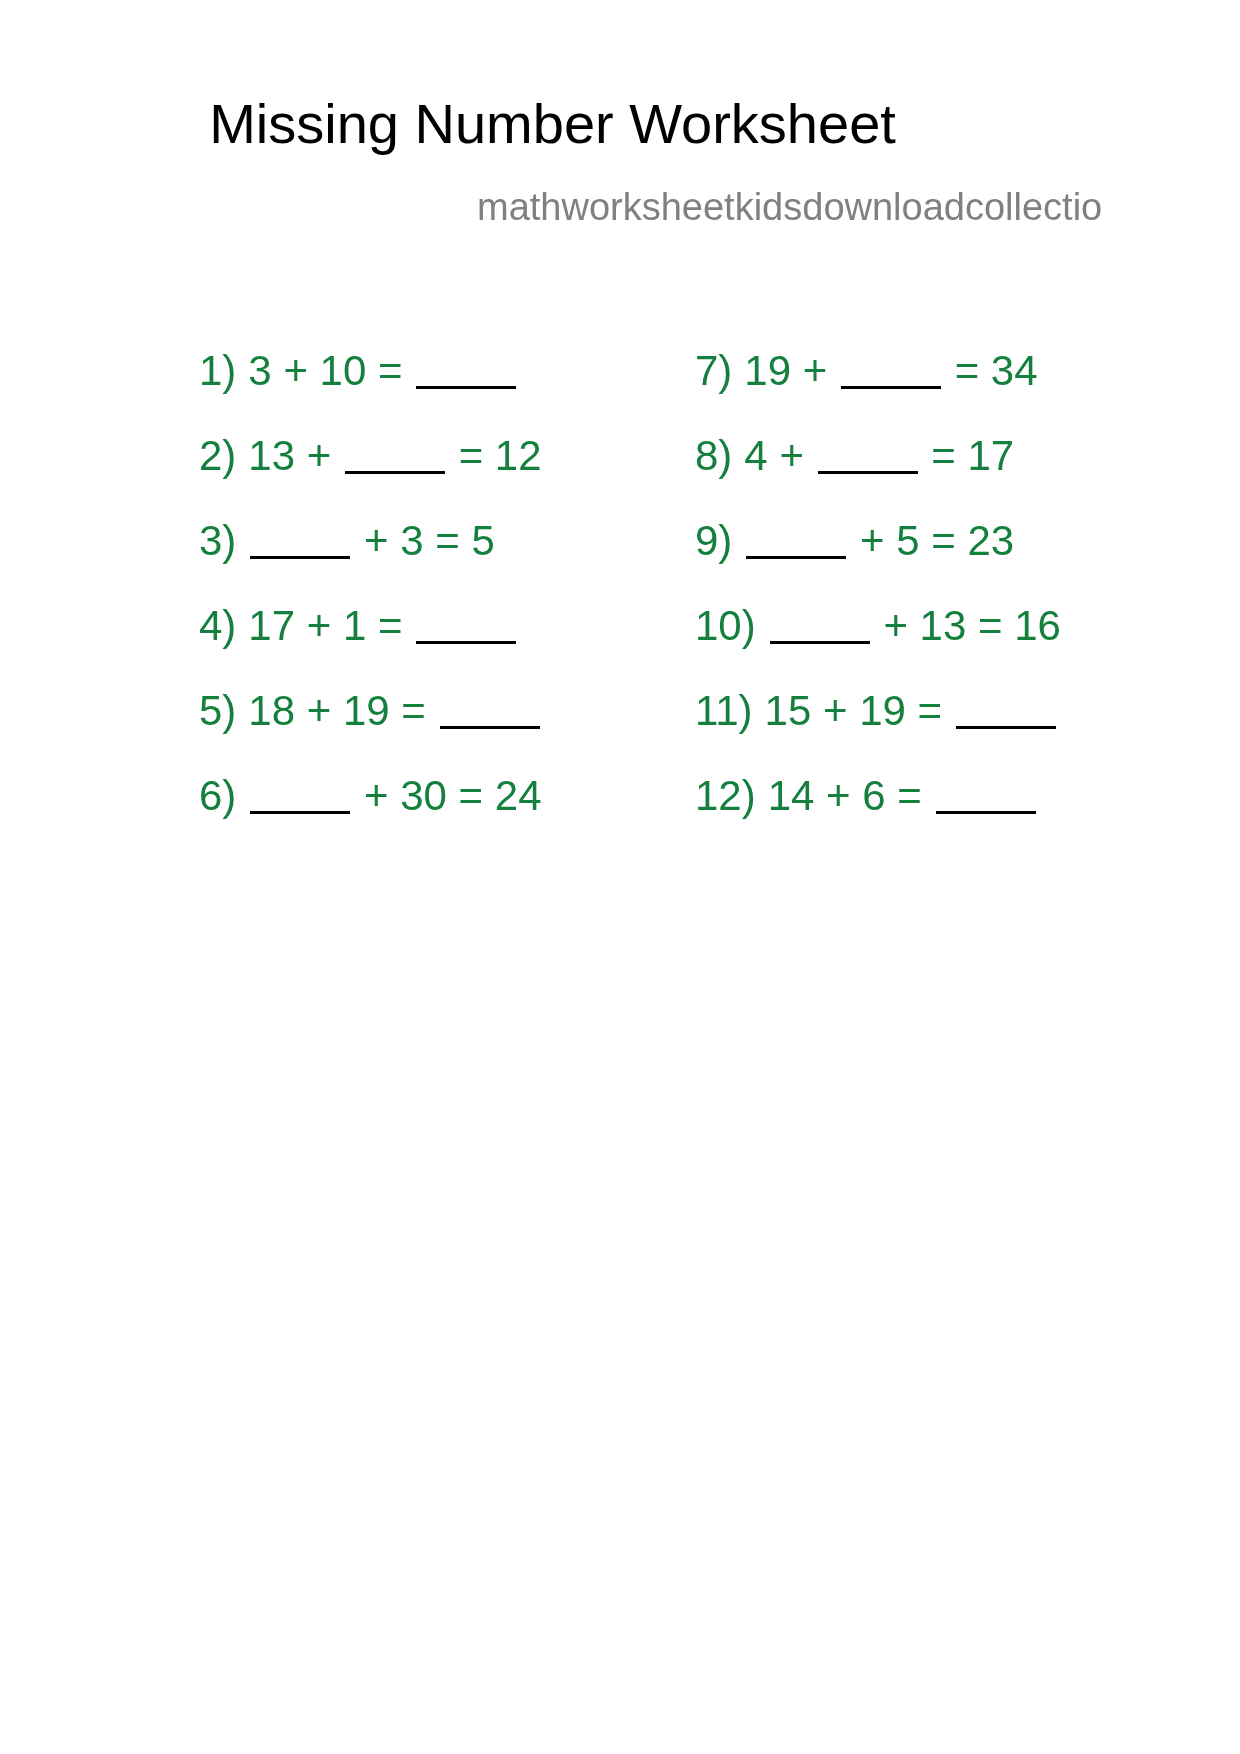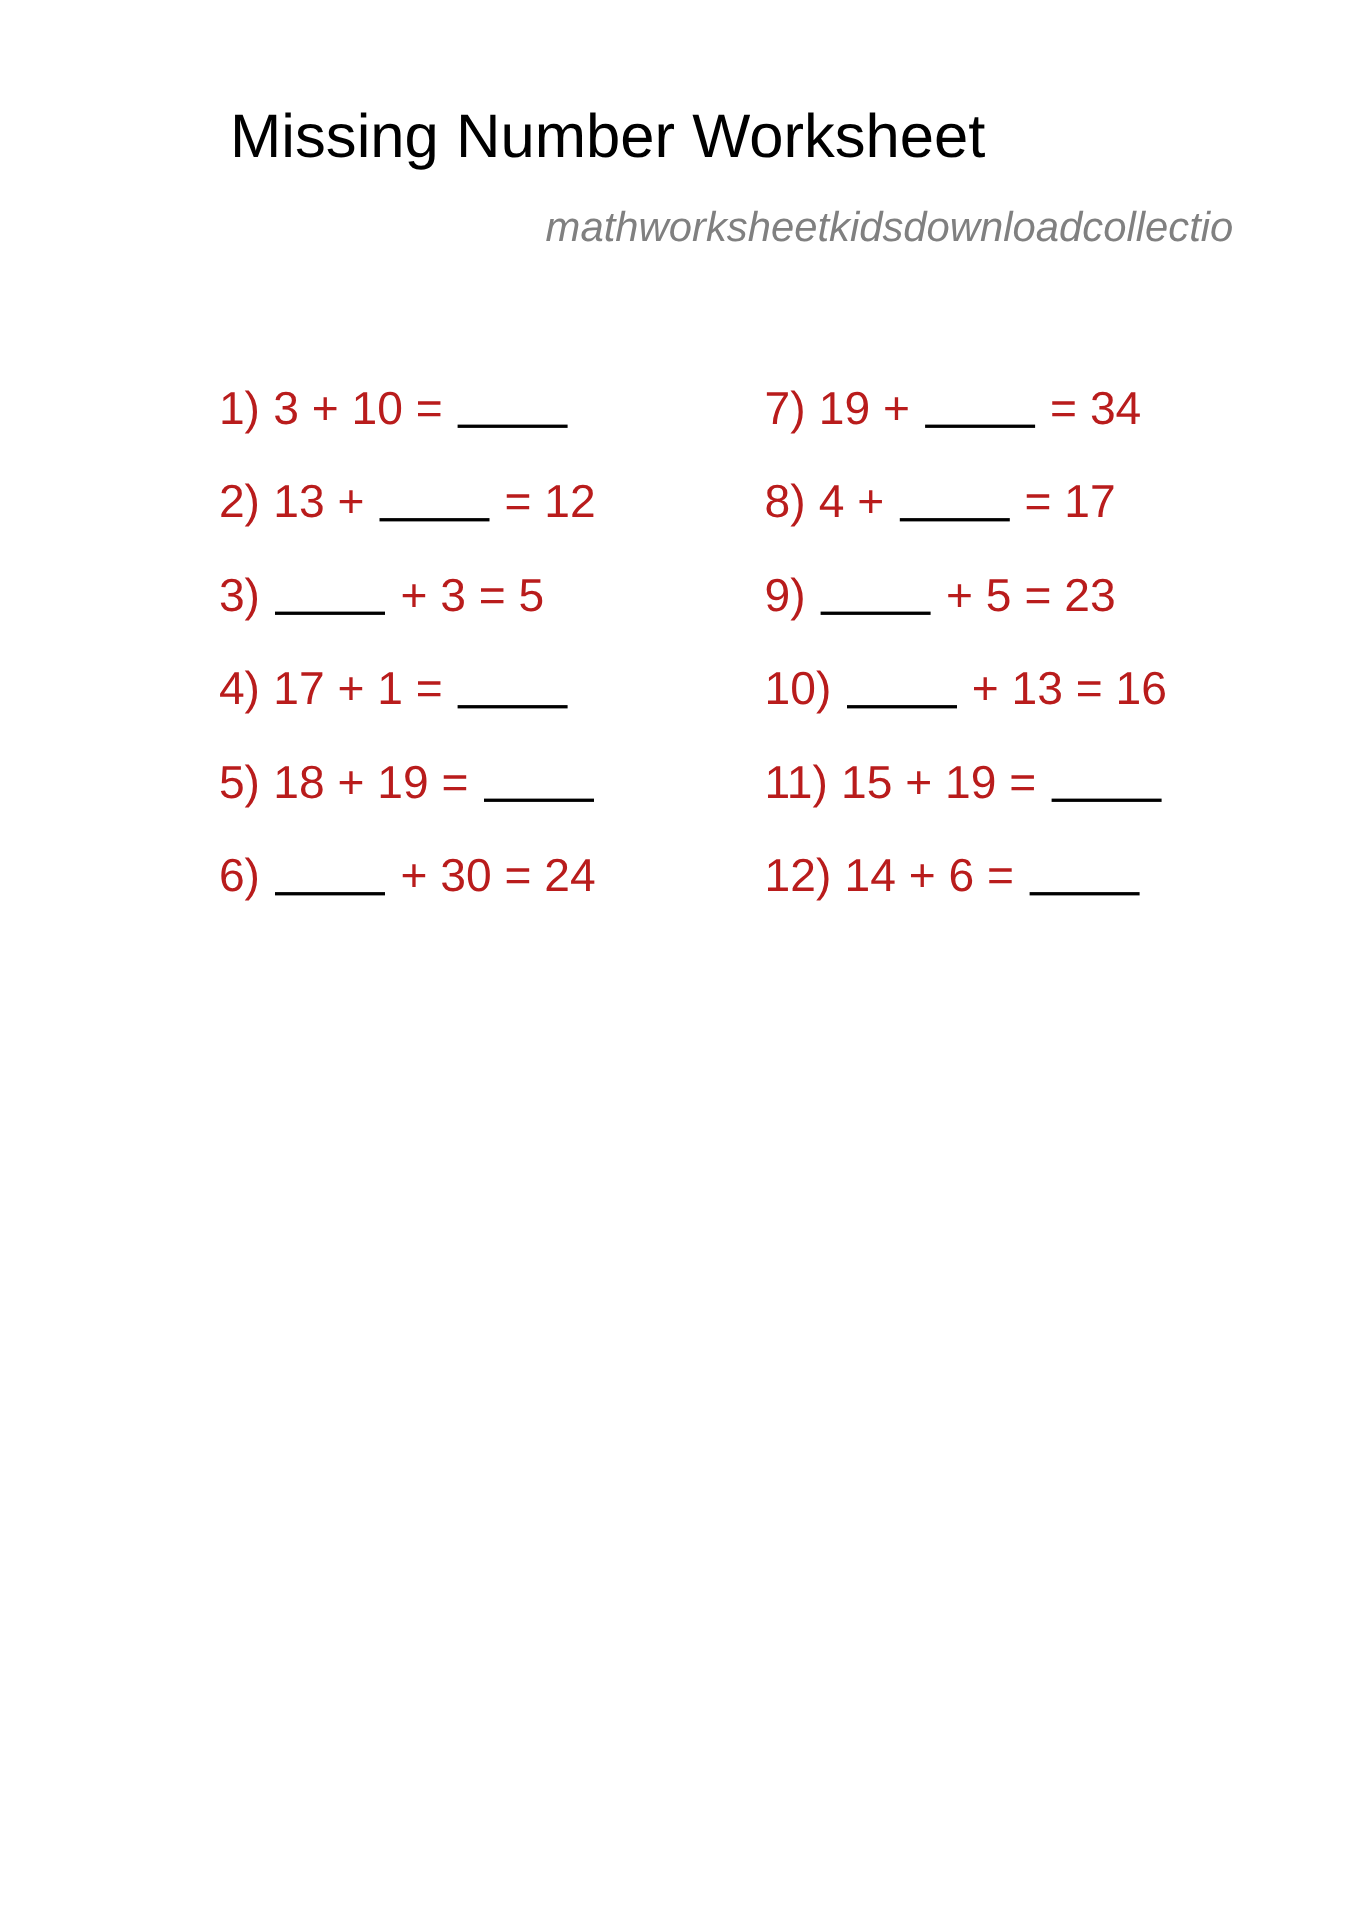--- a/index.html
+++ b/index.html
@@ -22,47 +22,46 @@
       top: 96px;
       text-align: center;
       font-size: 56px;
       line-height: 1;
       font-weight: normal;
       margin: 0;
       color: #000000;
     }
     .subtitle {
       position: absolute;
-      left: 496px;
+      left: 477px;
       top: 188px;
       font-size: 38px;
       line-height: 1;
       color: #808080;
       white-space: nowrap;
-      font-style: italic;
     }
     .problems {
       position: absolute;
       top: 350px;
       left: 0;
       width: 1240px;
     }
     .column {
       position: absolute;
       top: 0;
     }
     .column.left { left: 199px; }
     .column.right { left: 695px; }
     .problem {
       position: absolute;
       left: 0;
       white-space: nowrap;
       font-size: 42px;
       line-height: 1;
-      color: #b91c1c;
+      color: #15803d;
     }
     .problem .num { margin-right: 12px; }
     .problem .blank {
       display: inline-block;
       width: 100px;
       border-bottom: 3px solid #000000;
       height: 0;
       vertical-align: -4px;
       margin: 0 2px;
     }

